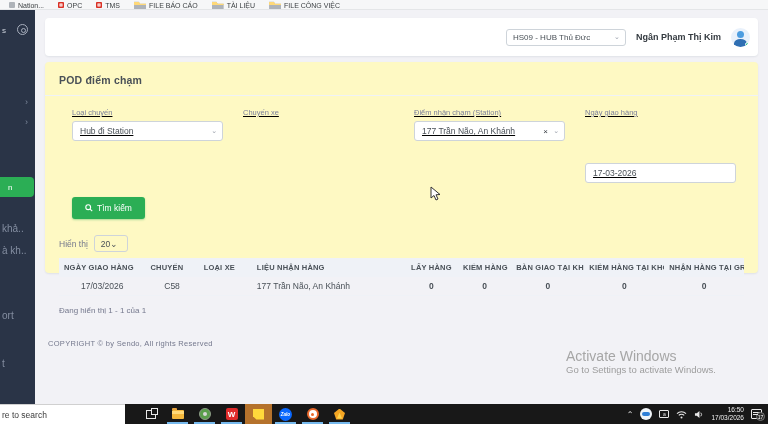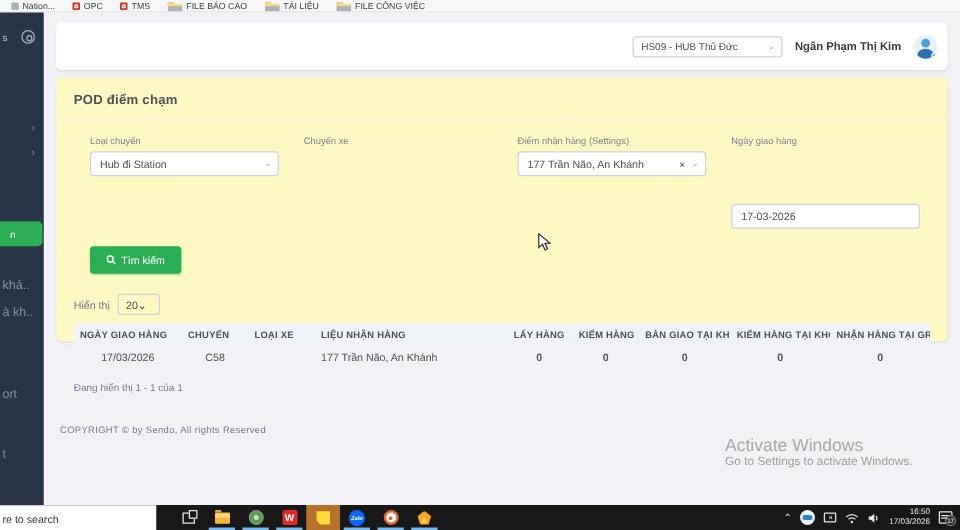--- a/index.html
+++ b/index.html
@@ -44,21 +44,21 @@
   .avatar .head { position:absolute; top:3px; left:6px; width:7px; height:7px; border-radius:50%; background:#4d9de0; }
   .avatar .body { position:absolute; top:11px; left:3px; width:13px; height:9px; border-radius:50% 50% 0 0; background:#2f6fb3; }
   .avatar .status { position:absolute; right:0; bottom:0; width:5px; height:5px; border-radius:50%; background:#34c38f; border:1px solid #fff; }
 
   
   .card { position:absolute; top:52px; left:10px; width:713px; height:211px; background:#fef9c3;
     border-radius:4px; box-shadow:0 1px 2px rgba(15,34,58,.08); }
   .card-title { font-size:10.5px; font-weight:bold; color:#495057; padding:12px 14px 9px 14px; letter-spacing:.2px; }
   .card-divider { border-bottom:1px solid #eff2f7; }
 
-  .filter-row { display:grid; grid-template-columns:1fr 1fr 1fr 1fr; gap:20px; margin:12px 22px 0 27px; }
+  .filter-row { display:grid; grid-template-columns:1fr 1fr 1fr 1fr; gap:20px; margin:12px 22px 0 27px;text-decoration:underline; }
   .f-label { font-size:7.5px; color:#7a7f9a; margin-bottom:4px; }
   .sel, .txt-input { position:relative; height:20px; border:1px solid #ced4da; border-radius:3px;
     font-size:8.5px; color:#495057; display:flex; align-items:center; padding:0 16px 0 7px; background:#fff; width:100%; }
   .sel.muted { color:#8a90a5; }
   .sel .clear { position:absolute; right:16px; color:#343a40; font-size:8px; }
   .txt-input { padding-right:7px; font-family:"Liberation Sans", sans-serif;margin-top:46px; }
   input.txt-input { outline:none; }
 
   .search-btn { margin:14px 0 0 27px; display:inline-flex; align-items:center; gap:4px;
     background:#2bae55; color:#fff; font-size:8.5px; border:none; border-radius:3px;
@@ -77,21 +77,21 @@
   th.col0,th.col1,th.col2,th.col3, td.col3 { text-align:left; }
   th.col4,th.col5,th.col6,th.col7,th.col8, td.col0,td.col1,td.col2,td.col4,td.col5,td.col6,td.col7,td.col8 { text-align:center; }
   .col0{width:13%} .col1{width:8%} .col2{width:8%} .col3{width:23%} .col4{width:8%}
   .col5{width:8%} .col6{width:11%} .col7{width:12%} .col8{width:12%}
   td.num { color:#4ba6f5; font-weight:bold; font-size:9px; }
 
   .paging { font-size:8px; color:#74788d; margin:10px 0 0 14px; }
 
   .copyright { position:absolute; left:13px; top:329px; font-size:7.5px; color:#74788d; letter-spacing:.3px; }
 
-  .watermark { position:absolute; right:38px; top:338px; text-align:left; color:#a6a6a6; }
+  .watermark { position:absolute; right:52px; top:338px; text-align:left; color:#a6a6a6; }
   .watermark .l1 { font-size:14px; }
   .watermark .l2 { font-size:9.5px; color:#9d9d9d; }
 
   .cursor { position:absolute; left:395px; top:176px; }
 
   
   .taskbar { position:absolute; top:404px; left:0; width:768px; height:20px; background:#181818; display:flex; }
   .tb-search { width:125px; height:20px; background:#ffffff; color:#3b3b3b; font-size:8.5px;
     display:flex; align-items:center; padding-left:2px; border-top:1px solid #d0d0d0; }
   .tb-icons { display:flex; height:20px; margin-left:12px; }
@@ -200,21 +200,21 @@
             <div class="f-label">Loại chuyến</div>
             <div class="sel">
               <span>Hub đi Station</span>
               <span class="chev">⌄</span>
             </div>
           </div>
           <div>
             <div class="f-label">Chuyến xe</div>
           </div>
           <div>
-            <div class="f-label">Điểm nhận hàng (Settings)</div>
+            <div class="f-label">Điểm nhận chạm (Station)</div>
             <div class="sel">
               <span>177 Trần Não, An Khánh</span>
               <span class="clear">×</span>
               <span class="chev">⌄</span>
             </div>
           </div>
           <div>
             <div class="f-label">Ngày giao hàng</div>
             <input class="txt-input" readonly="" value="17-03-2026" style="">
           </div>

